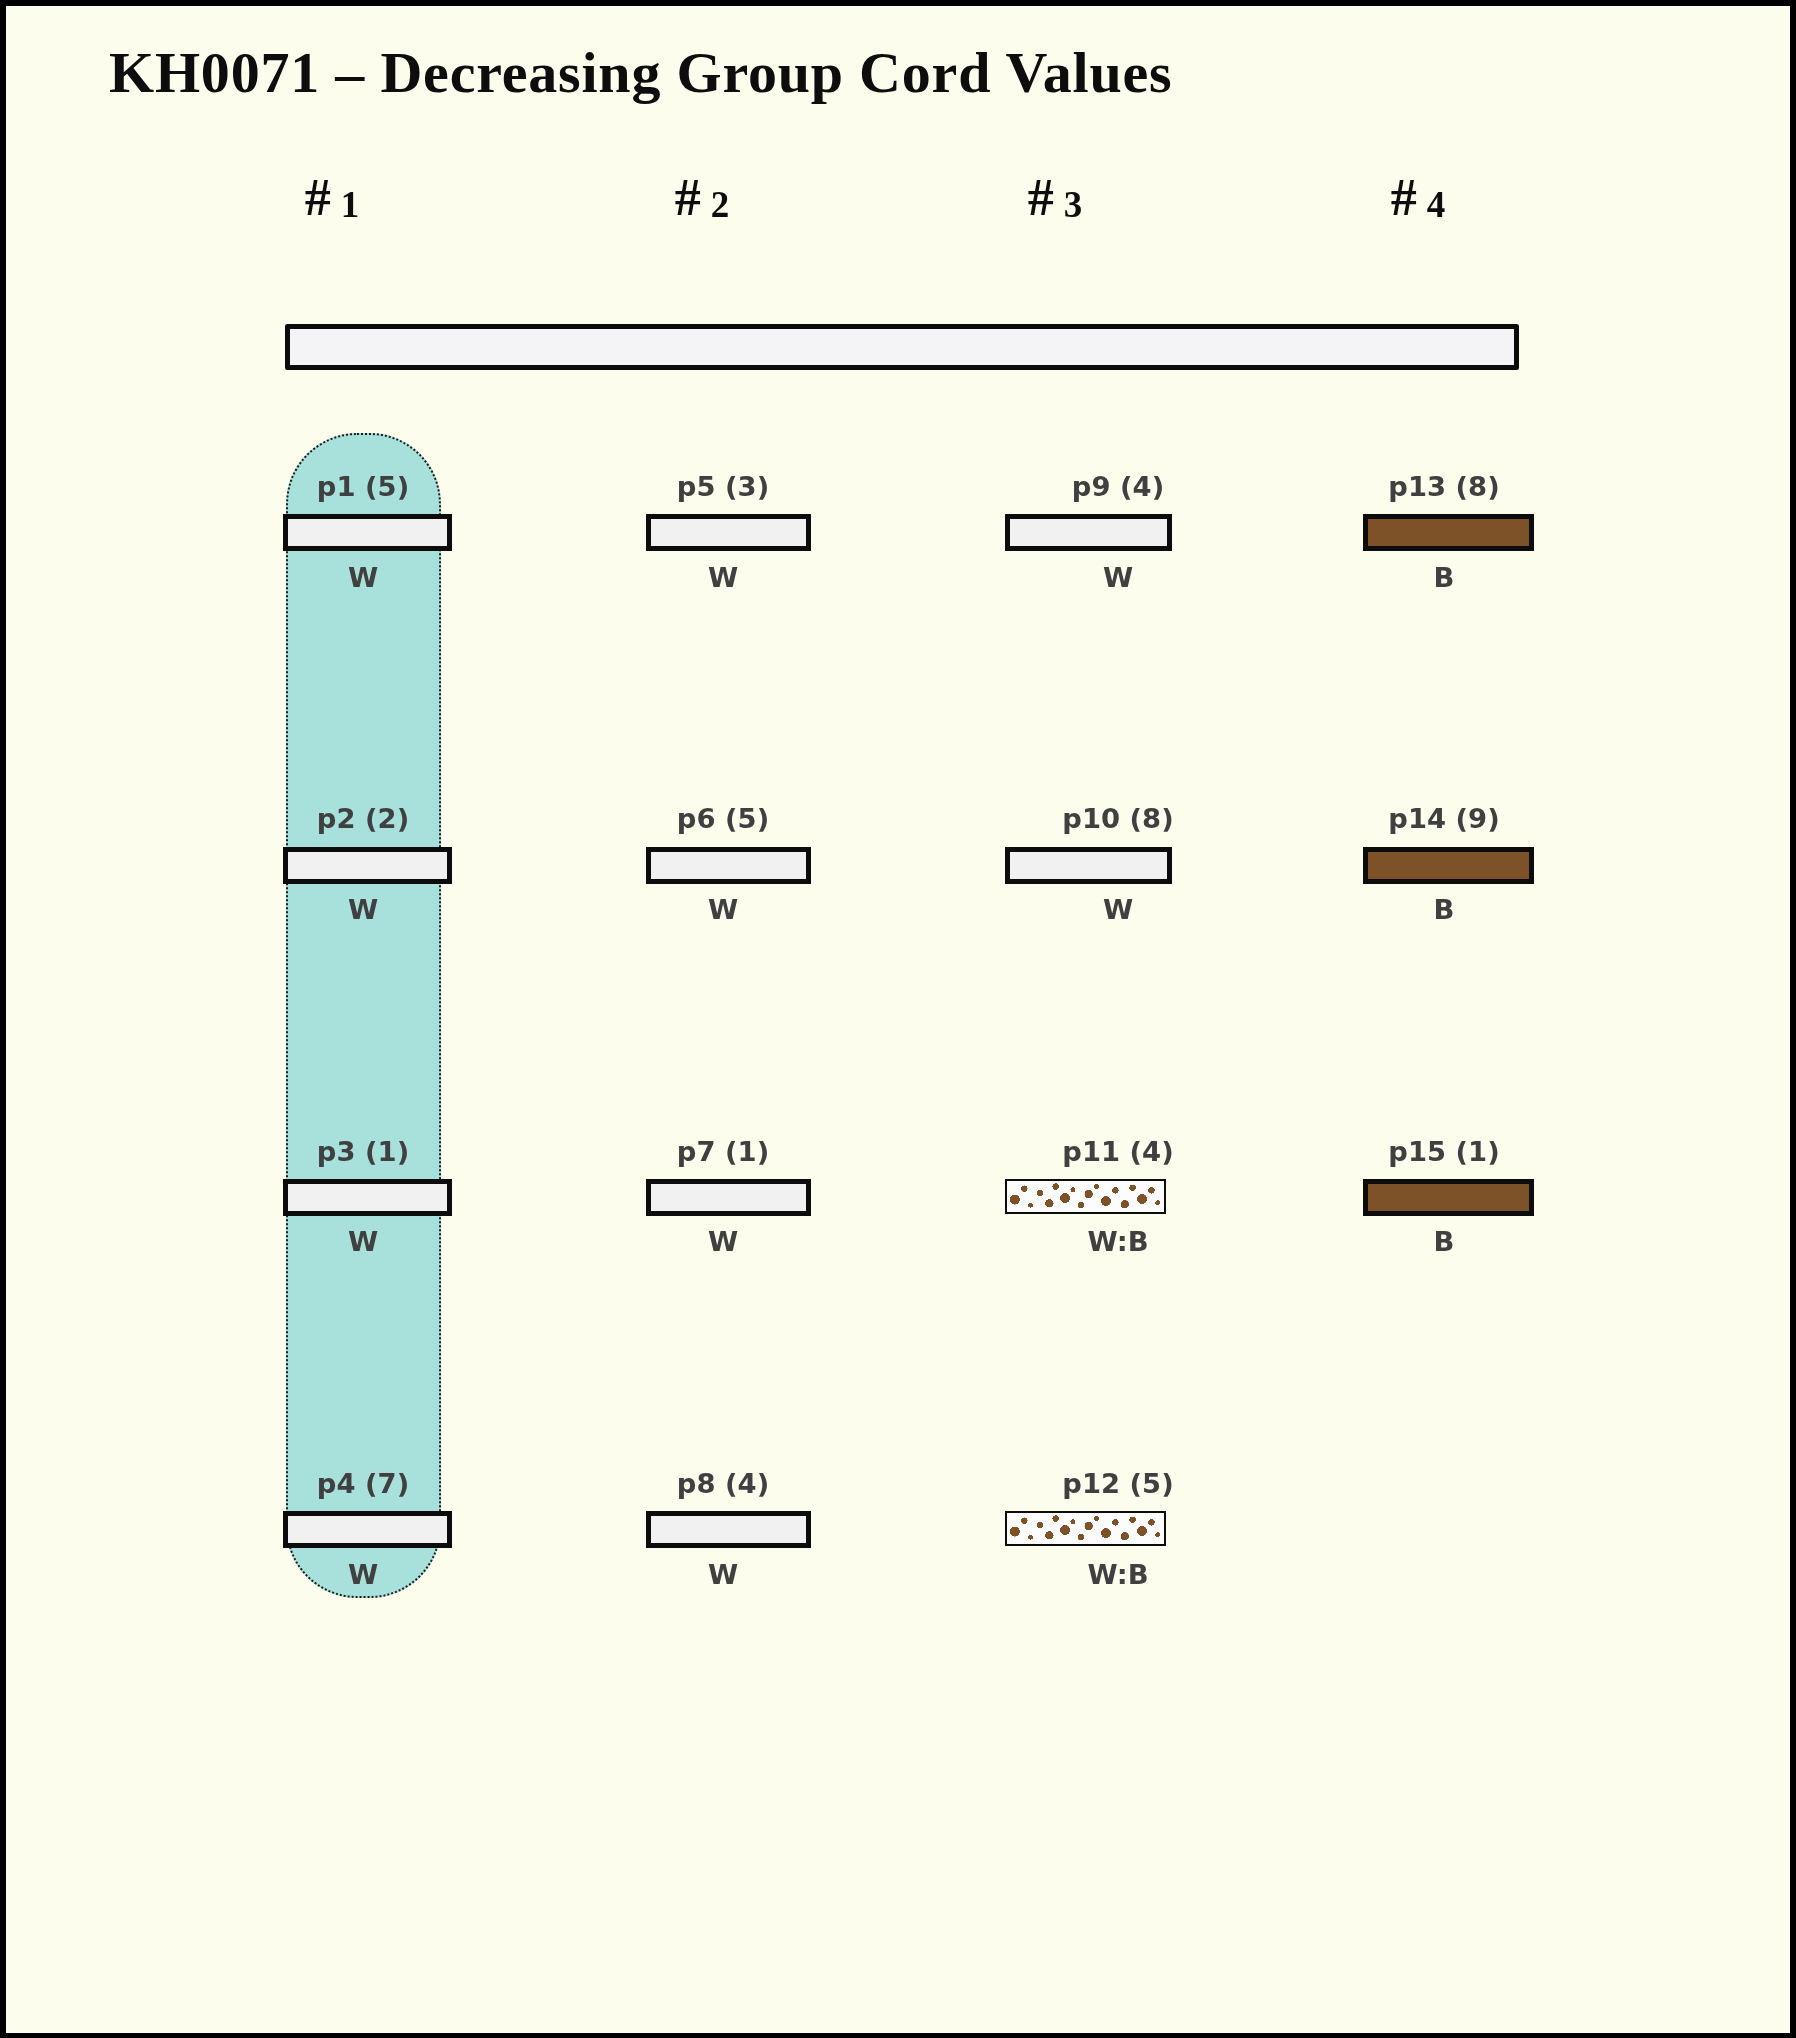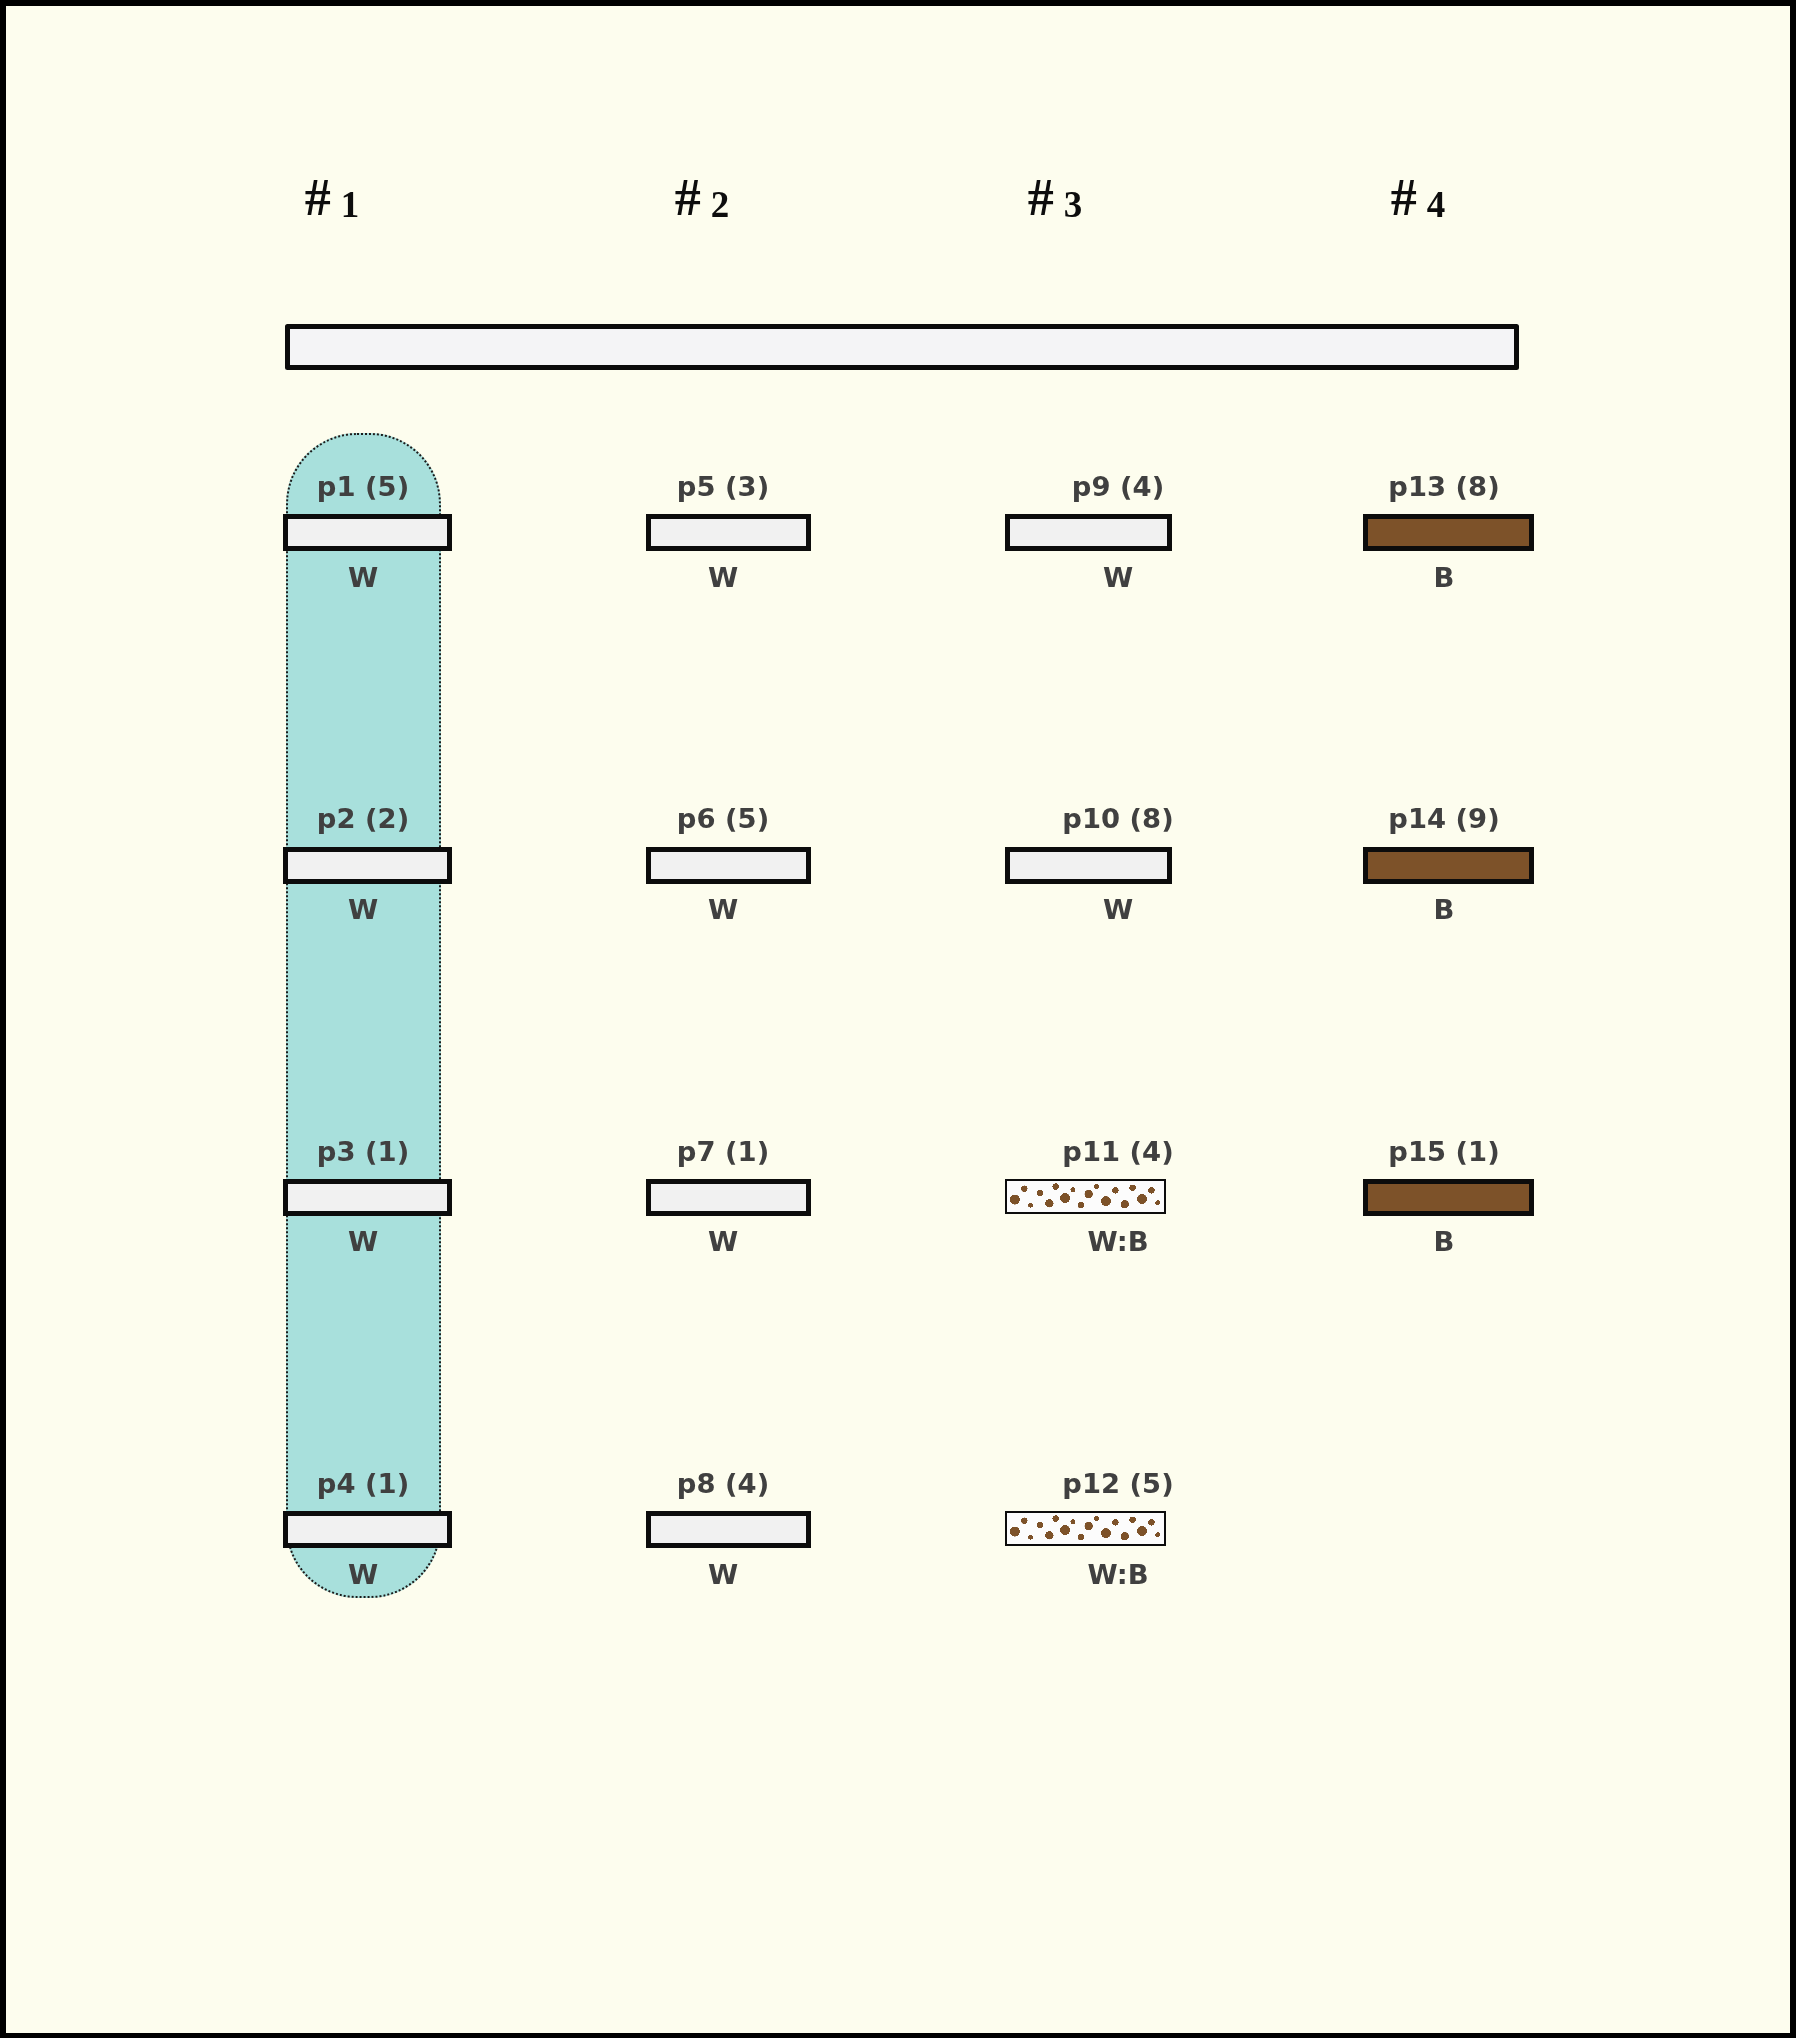--- a/index.html
+++ b/index.html
@@ -84,20 +84,21 @@
   .plabel.c3,.vlabel.c3{left:1112px}
   .plabel.c4,.vlabel.c4{left:1438px}
   .plabel.r1{top:465px}.plabel.r2{top:797px}.plabel.r3{top:1130px}.plabel.r4{top:1462px}
   .vlabel.r1{top:556px}.vlabel.r2{top:888px}.vlabel.r3{top:1220px}.vlabel.r4{top:1553px}
 </style>
 </head>
 <body>
 
 <div class="page">
 
+  <h1 class="title">KH0071 – Decreasing Group Cord Values</h1>
 
   <div class="col-header ch1">
     <span class="hash">#</span><span class="hnum">1</span>
   </div>
   <div class="col-header ch2">
     <span class="hash">#</span><span class="hnum">2</span>
   </div>
   <div class="col-header ch3">
     <span class="hash">#</span><span class="hnum">3</span>
   </div>
@@ -114,21 +115,21 @@
   <div class="vlabel c1 r1">W</div>
 
   <div class="plabel c1 r2">p2 (2)</div>
   <div class="bar c1 r2" data-fill="white"></div>
   <div class="vlabel c1 r2">W</div>
 
   <div class="plabel c1 r3">p3 (1)</div>
   <div class="bar c1 r3" data-fill="white"></div>
   <div class="vlabel c1 r3">W</div>
 
-  <div class="plabel c1 r4">p4 (1)</div>
+  <div class="plabel c1 r4">p4 (7)</div>
   <div class="bar c1 r4" data-fill="white"></div>
   <div class="vlabel c1 r4">W</div>
 
   <div class="plabel c2 r1">p5 (3)</div>
   <div class="bar c2 r1" data-fill="white"></div>
   <div class="vlabel c2 r1">W</div>
 
   <div class="plabel c2 r2">p6 (5)</div>
   <div class="bar c2 r2" data-fill="white"></div>
   <div class="vlabel c2 r2">W</div>

